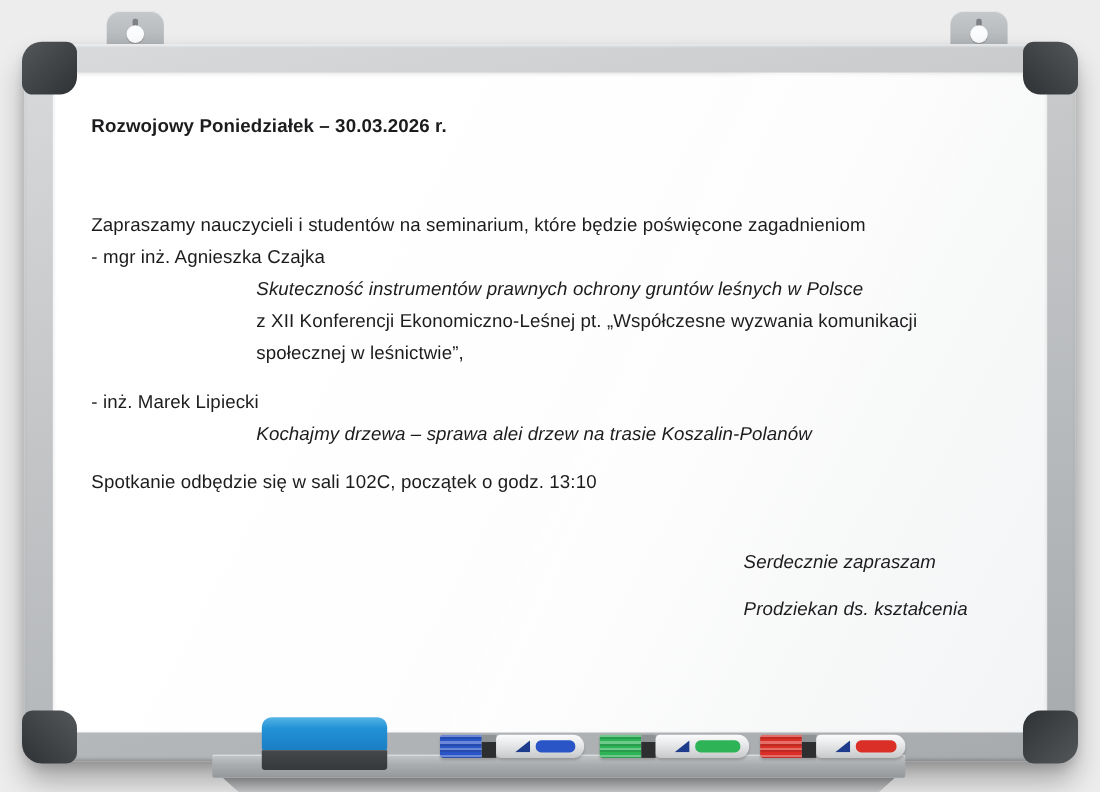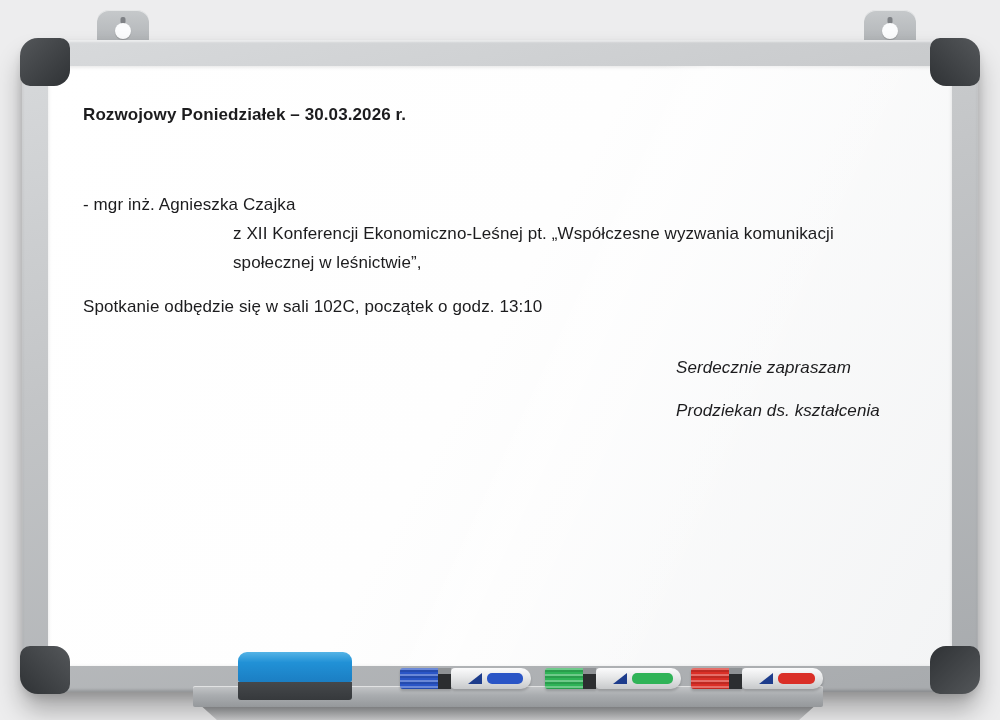--- a/index.html
+++ b/index.html
@@ -69,21 +69,21 @@
     letter-spacing:.1px; white-space:nowrap;
   }
   .title { font-weight:700; line-height:22px; }
   .intro { margin-top:64px; }
   .hl    { font-weight:700; }
   .speaker-block-1 { margin-top:0; }
   .speaker-block-2 { margin-top:16px; }
   .abstract { padding-left:150px; font-style:italic; }
   .abstract .rm { font-style:normal; }
   .meeting { margin-top:15px; }
-  .signature { margin-top:32px; margin-left:593px; font-style:italic; }
+  .signature { margin-top:43px; margin-left:593px; font-style:italic; }
   .signature .sig2 { margin-top:14px; }
 
   
   .tray {
     position:absolute; left:193px; top:686px; width:630px; height:21px;
     border-radius:2px;
     background:linear-gradient(180deg,#c4c6c8 0%,#a9acaf 45%,#95989b 100%);
     box-shadow:inset 0 1px 0 rgba(255,255,255,.5);
   }
   .tray-shadow {
@@ -144,30 +144,38 @@
   <span class="keyhole"></span>
 </div>
 
 <div class="board">
   <div class="surface">
     <div class="content">
 
       <div class="title" style="color: rgb(28, 28, 30);">Rozwojowy Poniedziałek – 30.03.2026 r.</div>
 
       <div class="intro">
+        <div class="line">Zapraszamy nauczycieli i studentów na seminarium, które będzie poświęcone zagadnieniom</div>
       </div>
 
       <div class="speaker-block-1">
         <div class="speaker-name">- mgr inż. Agnieszka Czajka</div>
         <div class="abstract">
+          <div class="line"><i>Skuteczność instrumentów prawnych ochrony gruntów leśnych w Polsce</i><span class="rm"></span></div>
           <div class="line"><i></i><span class="rm">z XII Konferencji Ekonomiczno-Leśnej pt. „Współczesne wyzwania komunikacji</span></div>
           <div class="line"><i></i><span class="rm">społecznej w leśnictwie”,</span></div>
         </div>
       </div>
 
+      <div class="speaker-block-2">
+        <div class="speaker-name">- inż. Marek Lipiecki</div>
+        <div class="abstract">
+          <div class="line"><i>Kochajmy drzewa – sprawa alei drzew na trasie Koszalin-Polanów</i><span class="rm"></span></div>
+        </div>
+      </div>
 
       <div class="meeting">Spotkanie odbędzie się w sali 102C, początek o godz. 13:10</div>
 
       <div class="signature">
         <div class="sig1">Serdecznie zapraszam</div>
         <div class="sig2">Prodziekan ds. kształcenia</div>
       </div>
 
     </div>
   </div>

